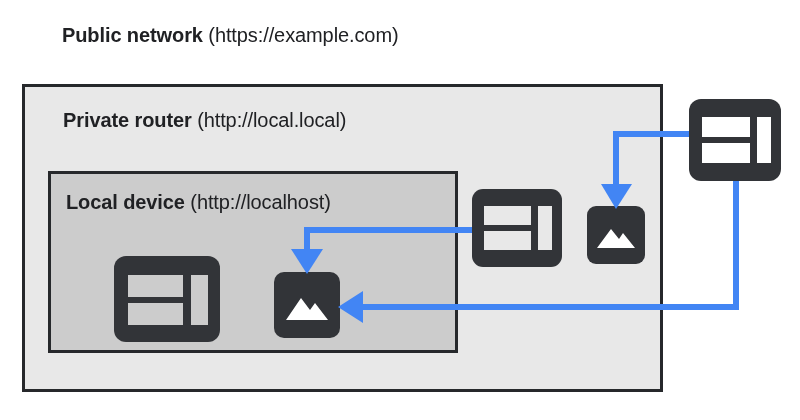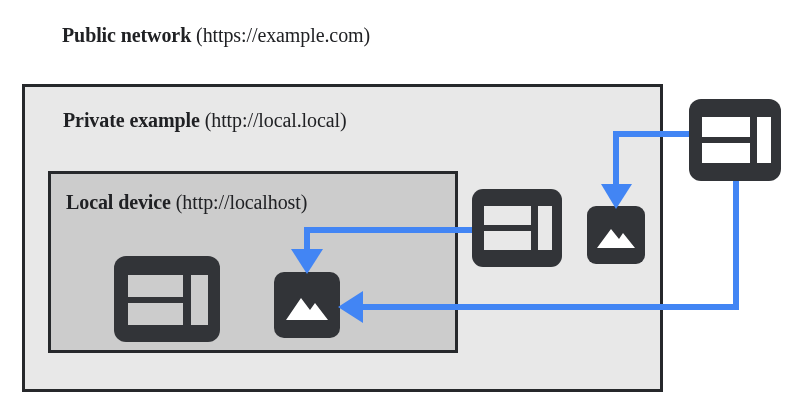--- a/index.html
+++ b/index.html
@@ -14,21 +14,20 @@
     position: relative;
     overflow: hidden;
     -webkit-font-smoothing: antialiased;
   }
 
   #diagram-root {
     position: absolute;
     inset: 0;
     width: 644px;
     height: 420px;
-    font-family: Liberation Serif, serif;
   }
 
   
   .zone {
     position: absolute;
     box-sizing: border-box;
     border: 3px solid #26282b;
   }
   #public-zone {
     left: 0;
@@ -115,21 +114,21 @@
   <div id="public-zone" class="zone"></div>
 
   <div id="public-label" class="zone-label">
     <span class="lead">Public network</span>
     <span class="url">(https://example.com)</span>
   </div>
 
   <div id="private-zone" class="zone"></div>
 
   <div id="private-label" class="zone-label">
-    <span class="lead">Private example</span>
+    <span class="lead">Private router</span>
     <span class="url">(http://local.local)</span>
   </div>
 
   <div id="local-zone" class="zone"></div>
 
   <div id="local-label" class="zone-label">
     <span class="lead">Local device</span>
     <span class="url">(http://localhost)</span>
   </div>
 

